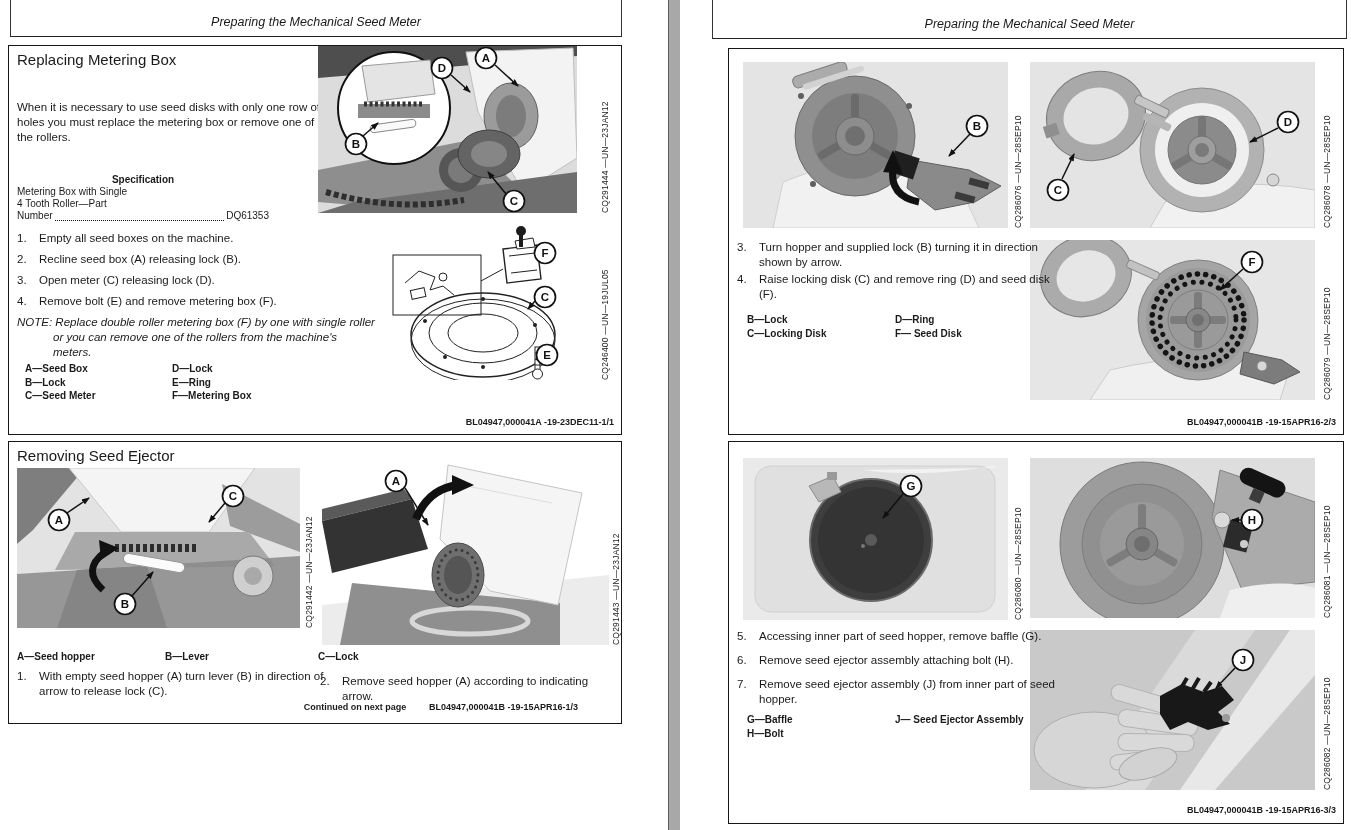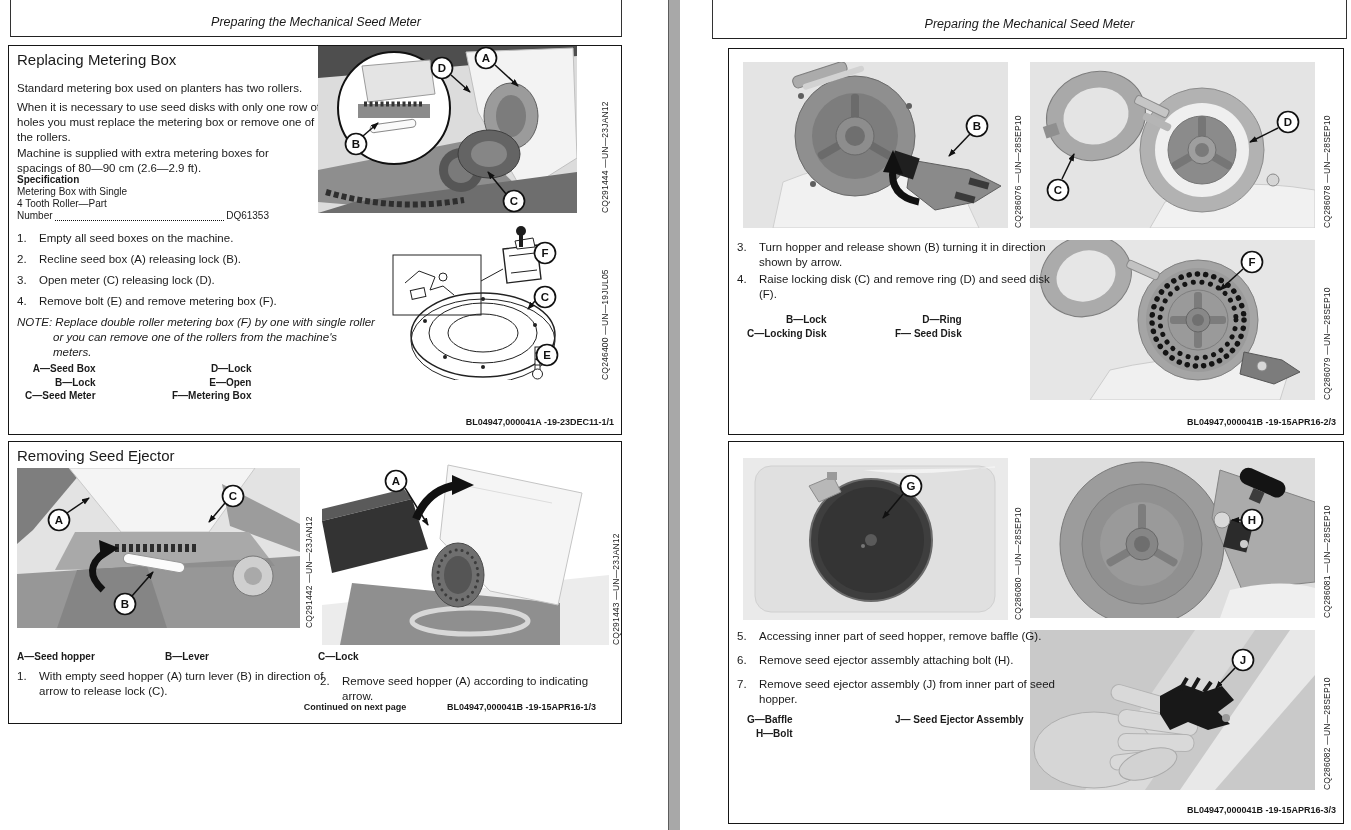--- a/index.html
+++ b/index.html
@@ -6,28 +6,28 @@
   .canvas{position:relative;width:1351px;height:830px;background:#ffffff;overflow:hidden;
           font-family:"Liberation Sans",sans-serif;color:#1a1a1a;}
   .abs{position:absolute;}
   .hdrbox{border-left:1.2px solid #333;border-right:1.2px solid #333;border-bottom:1.5px solid #222;
           display:flex;align-items:flex-end;justify-content:center;}
   .hdrbox .t{font-style:italic;font-size:12.5px;padding-bottom:7px;}
   .secbox{border:1.5px solid #161616;background:#fff;}
   .sectitle{font-size:15px;font-weight:normal;}
   .body{font-size:11.5px;line-height:1.3;}
   .spec{font-size:10px;line-height:1.22;}
-  .spec-h{font-size:10px;font-weight:bold;text-align:left;}
+  .spec-h{font-size:10px;font-weight:bold;text-align:center;}
   .leaderrow{display:flex;align-items:flex-end;}
   .leaderrow .leader{flex:1;border-bottom:1.3px dotted #111;margin:0 2px 2px 2px;}
   .step{display:flex;font-size:11.5px;line-height:1.28;}
   .step .num{flex:0 0 22px;}
   .step .txt{flex:1;}
   .note{font-size:11.5px;font-style:italic;line-height:1.3;padding-left:36px;text-indent:-36px;}
-  .legend{font-size:10px;font-weight:bold;line-height:1.35;text-align:right;}
+  .legend{font-size:10px;font-weight:bold;line-height:1.35;}
   .code{font-size:9px;font-weight:bold;text-align:right;}
   .codeL{font-size:9px;font-weight:bold;text-align:center;}
   .vcap{position:absolute;width:12px;writing-mode:vertical-rl;transform:rotate(180deg);
         font-size:8.5px;color:#222;white-space:nowrap;letter-spacing:.2px;}
   .divider{background:#a8a8a8;border-left:1.5px solid #5c5c5c;border-right:1.5px solid #5c5c5c;}
   svg.fig{display:block;}
   .co circle{fill:#fff;stroke:#111;stroke-width:1.7;}
   .co line{stroke:#111;stroke-width:1.5;}
   .co text{font-family:"Liberation Sans",sans-serif;font-size:11.5px;font-weight:bold;
            text-anchor:middle;dominant-baseline:central;fill:#111;}
@@ -39,23 +39,21 @@
 <div class="canvas">
 
   <div class="abs" style="left:0;top:0;width:668px;height:830px;background:#fff">
 
     <div class="abs hdrbox" style="left:10px;top:0;width:610px;height:36px">
       <span class="t">Preparing the Mechanical Seed Meter</span>
     </div>
 
     <div class="abs secbox" style="left:8px;top:45px;width:612px;height:388px"></div>
     <div class="abs sectitle" style="left:17px;top:51px">Replacing Metering Box</div>
-    <div class="abs body" style="left:17px;top:81px;width:302px">Standard metering box used on planters has two rollers.</div>
     <div class="abs body" style="left:17px;top:100px;width:304px">When it is necessary to use seed disks with only one row of holes you must replace the metering box or remove one of the rollers.</div>
-    <div class="abs body" style="left:17px;top:146px;width:300px">Machine is supplied with extra metering boxes for spacings of 80—90 cm (2.6—2.9 ft).</div>
     <div class="abs spec-h" style="left:17px;top:174px;width:252px">Specification</div>
     <div class="abs spec" style="left:17px;top:186px;width:252px">
       <div>Metering Box with Single</div>
       <div>4 Tooth Roller—Part</div>
       <div class="leaderrow">
         <span>Number</span>
         <span class="leader"></span>
         <span>DQ61353</span>
       </div>
     </div>
@@ -80,21 +78,21 @@
       <span> </span>
       <span>Replace double roller metering box (F) by one with single roller or you can remove one of the rollers from the machine's meters.</span>
     </div>
     <div class="abs legend" style="left:25px;top:362px">
       <div>A—Seed Box</div>
       <div>B—Lock</div>
       <div>C—Seed Meter</div>
     </div>
     <div class="abs legend" style="left:172px;top:362px">
       <div>D—Lock</div>
-      <div>E—Open</div>
+      <div>E—Ring</div>
       <div>F—Metering Box</div>
     </div>
     <div class="abs code" style="left:300px;top:417px;width:314px">BL04947,000041A -19-23DEC11-1/1</div>
 
     <svg class="fig abs" style="left:318px;top:46px" width="259" height="167" viewBox="0 0 259 167">
       <defs>
           <marker id="mkL1" markerWidth="10" markerHeight="8" refX="7" refY="3" orient="auto" markerUnits="userSpaceOnUse">
             <path d="M0,0 L8,3 L0,6 Z" fill="#111"></path>
           </marker>
         </defs>
@@ -257,21 +255,21 @@
     <div class="abs legend" style="left:318px;top:650px">C—Lock</div>
     <div class="abs step" style="left:17px;top:669px;width:312px">
       <span class="num">1.</span>
       <span class="txt">With empty seed hopper (A) turn lever (B) in direction of arrow to release lock (C).</span>
     </div>
     <div class="abs step" style="left:320px;top:674px;width:292px">
       <span class="num">2.</span>
       <span class="txt">Remove seed hopper (A) according to indicating arrow.</span>
     </div>
     <div class="abs codeL" style="left:280px;top:702px;width:150px">Continued on next page</div>
-    <div class="abs code" style="left:380px;top:702px;width:216px">BL04947,000041B -19-15APR16-1/3</div>
+    <div class="abs code" style="left:380px;top:702px;width:198px">BL04947,000041B -19-15APR16-1/3</div>
   </div>
 
   <div class="abs divider" style="left:668px;top:0;width:12px;height:830px"></div>
 
   <div class="abs" style="left:680px;top:0;width:671px;height:830px;background:#fff">
 
     <div class="abs hdrbox" style="left:32px;top:0;width:633px;height:38px">
       <span class="t">Preparing the Mechanical Seed Meter</span>
     </div>
 
@@ -386,21 +384,21 @@
       <g class="co">
         <line x1="213" y1="29" x2="190" y2="50" marker-end="url(#mkR3)"></line>
         <circle cx="222" cy="22" r="10.5"></circle>
           <text x="222" y="22">F</text>
       </g>
     </svg>
     <div class="vcap" style="left:642px;top:240px;height:160px">CQ286079 —UN—28SEP10</div>
 
     <div class="abs step" style="left:57px;top:240px;width:322px">
       <span class="num">3.</span>
-      <span class="txt">Turn hopper and release shown (B) turning it in direction shown by arrow.</span>
+      <span class="txt">Turn hopper and supplied lock (B) turning it in direction shown by arrow.</span>
     </div>
     <div class="abs step" style="left:57px;top:272px;width:322px">
       <span class="num">4.</span>
       <span class="txt">Raise locking disk (C) and remove ring (D) and seed disk (F).</span>
     </div>
     <div class="abs legend" style="left:67px;top:313px">
       <div>B—Lock</div>
       <div>C—Locking Disk</div>
     </div>
     <div class="abs legend" style="left:215px;top:313px">

